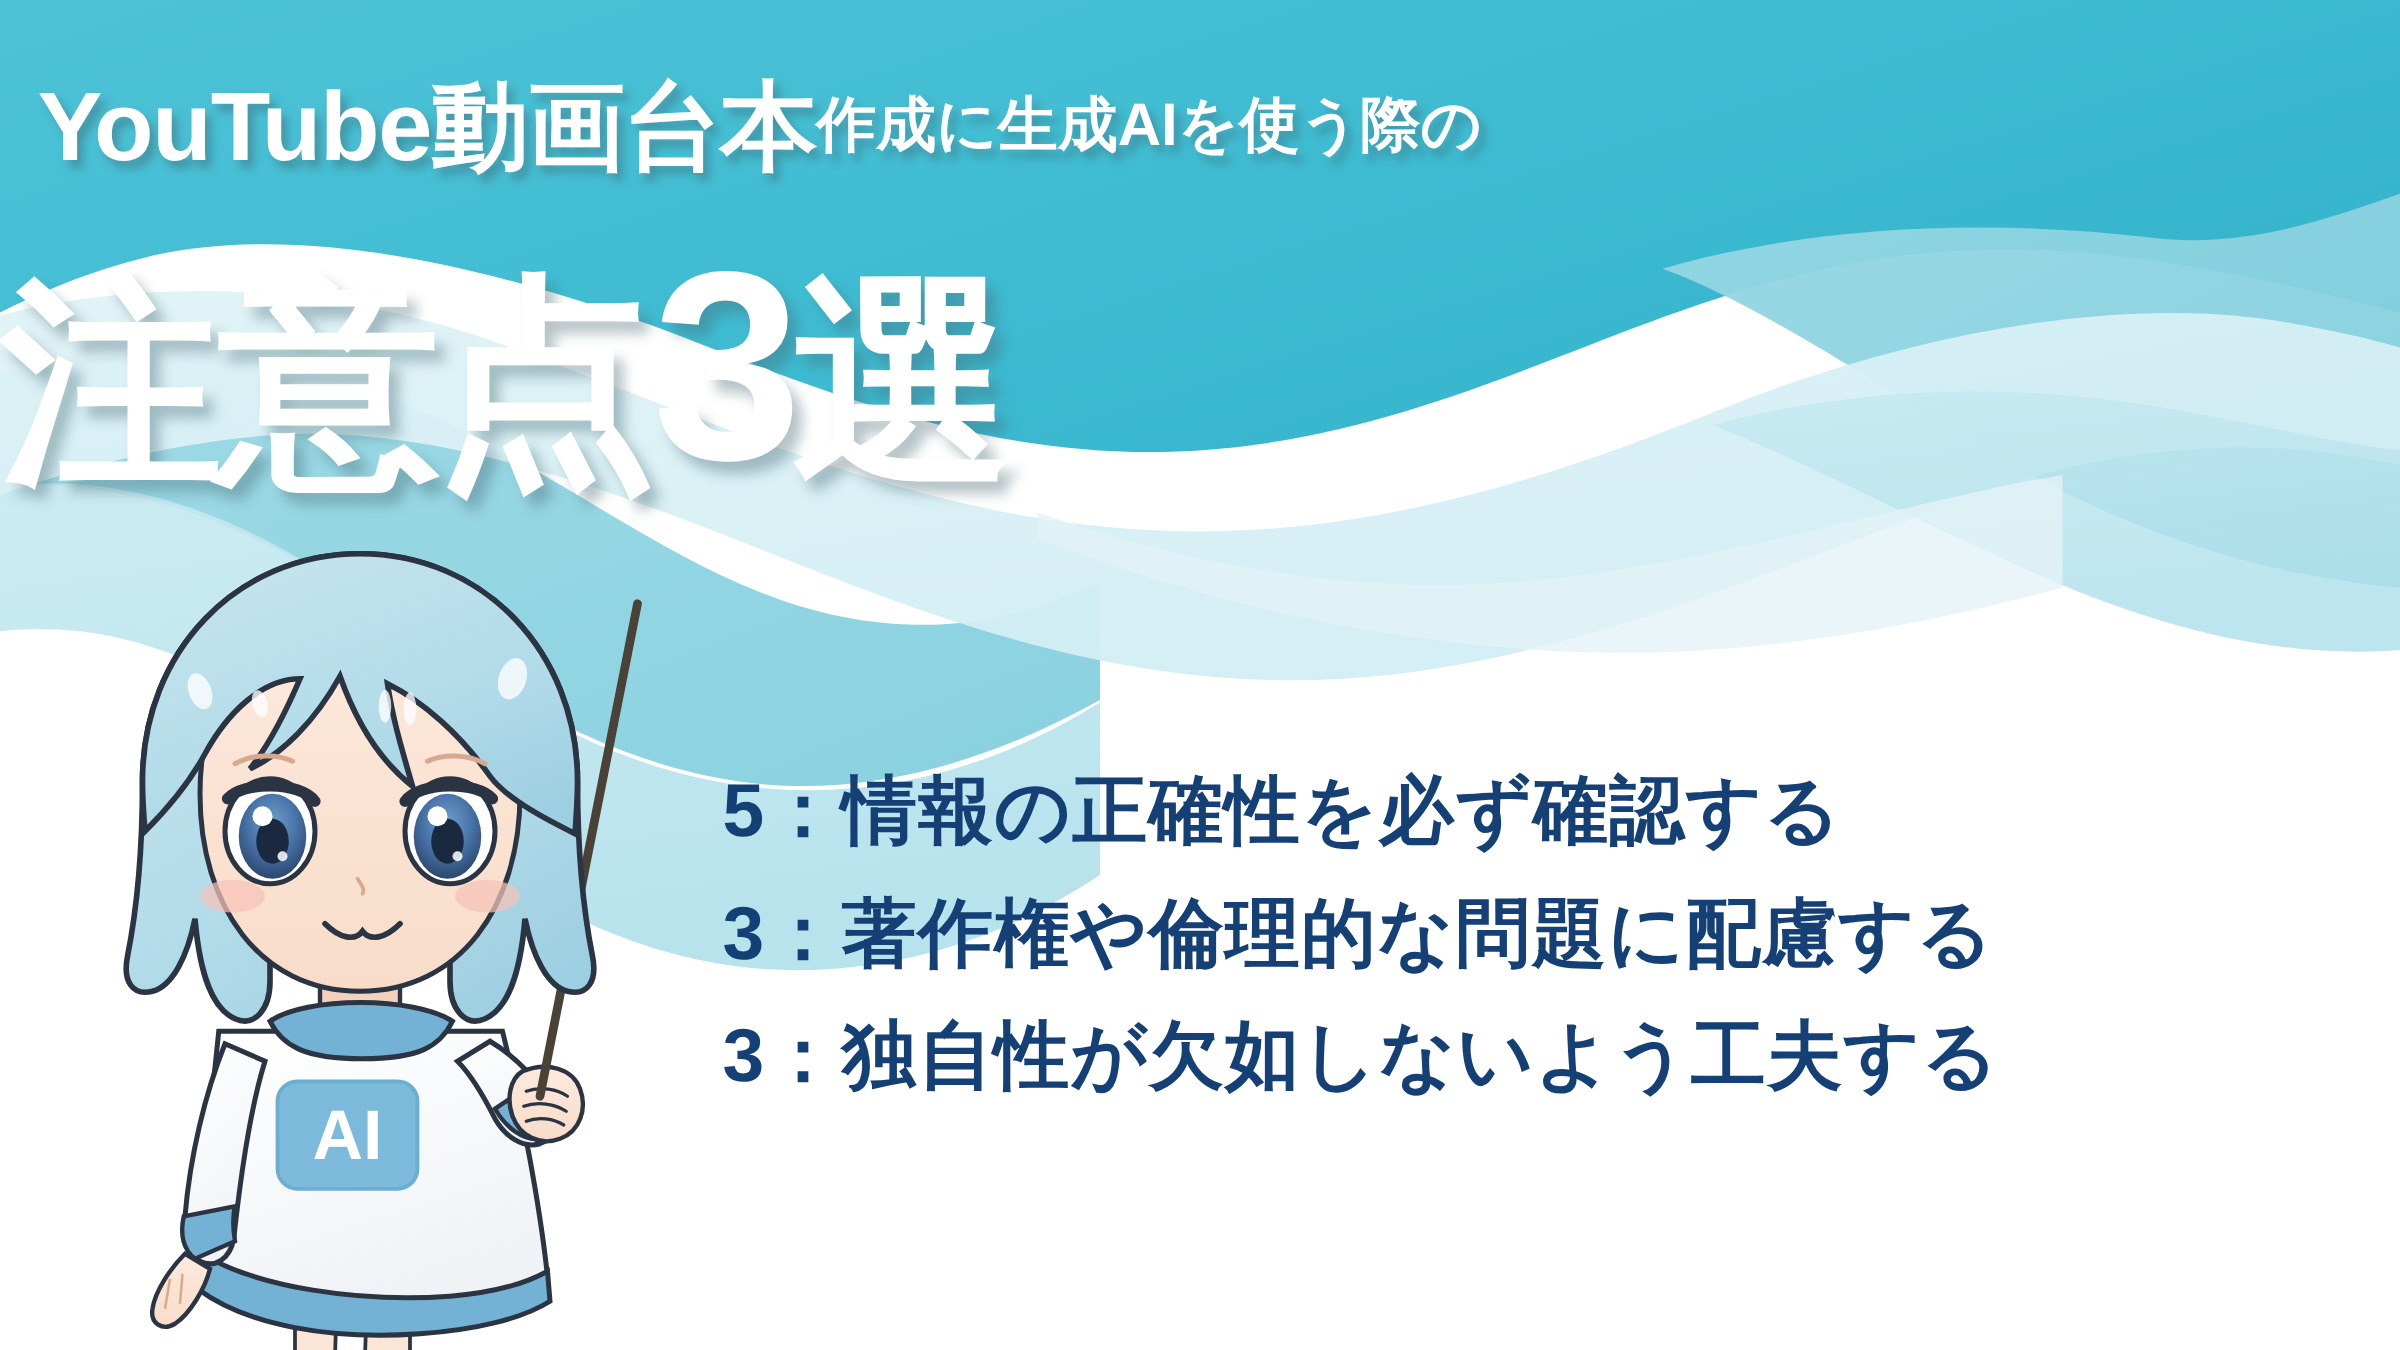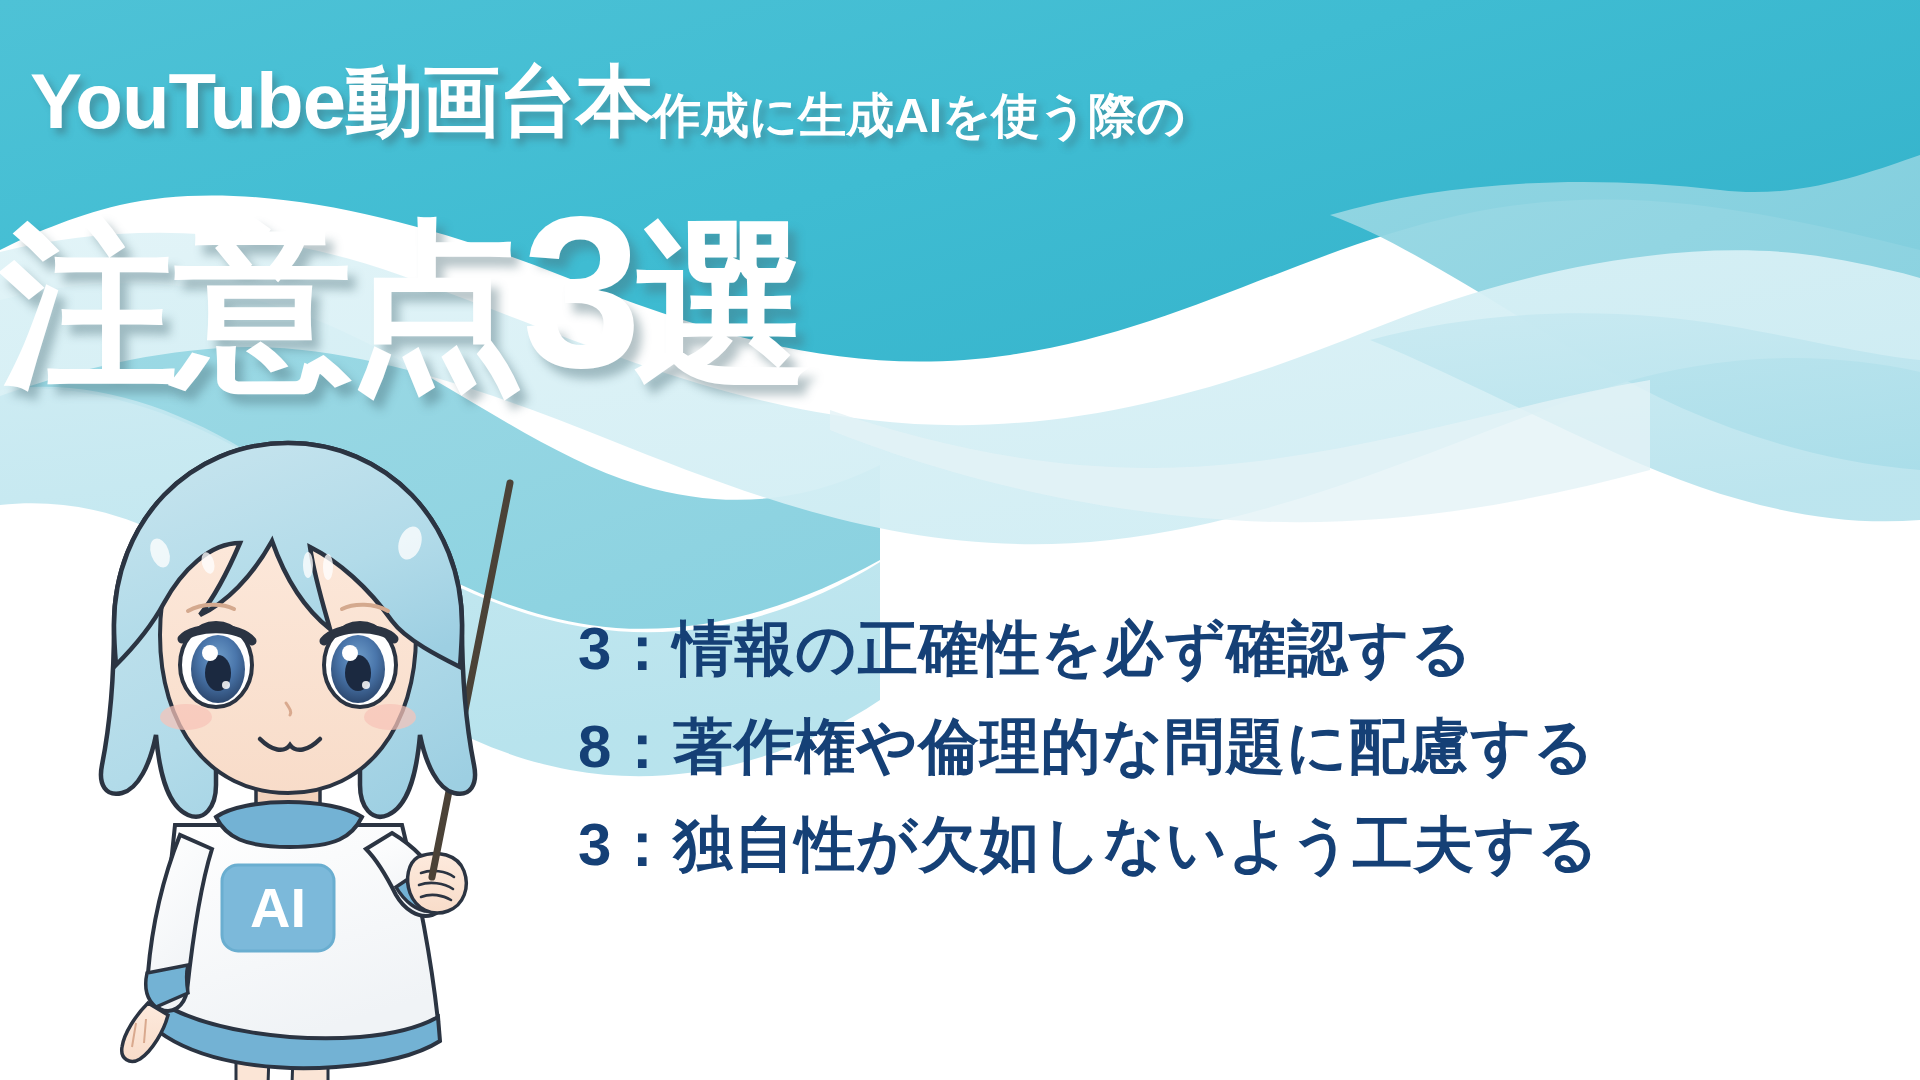--- a/index.html
+++ b/index.html
@@ -30,21 +30,21 @@
     position:absolute;
     left:30px; top:62px;
     white-space:nowrap;
     color:#ffffff;
     font-weight:bold;
     font-size:78px;
     line-height:1;
     letter-spacing:-1px;
     text-shadow:5px 6px 7px rgba(60,95,105,.42);
     display:flex;
-    align-items:flex-end;
+    align-items:center;
   }
   #title-primary { font-size:78px; }
   #title-secondary { font-size:48px; letter-spacing:0px; }
 
   #title-line-2 {
     position:absolute;
     left:0; top:185px;
     width:1800px;
     text-align:left;
     color:#ffffff;
@@ -164,22 +164,22 @@
       <span id="title-secondary">作成に生成AIを使う際の</span>
   </div>
 
   <div id="title-line-2">
     <span>注意点</span><span id="title-number">3</span><span>選</span>
   </div>
 
 </div>
 
 <div id="points-list">
-  <div class="point-row">3：情報の正確性を必ず確認する</div>
-  <div class="point-row">8：著作権や倫理的な問題に配慮する</div>
+  <div class="point-row">5：情報の正確性を必ず確認する</div>
+  <div class="point-row">3：著作権や倫理的な問題に配慮する</div>
   <div class="point-row">3：独自性が欠如しないよう工夫する</div>
 </div>
 
 <svg id="character" viewBox="0 0 540 660" xmlns="http://www.w3.org/2000/svg">
   <defs>
     <linearGradient id="hairGrad" x1="0.2" y1="0" x2="0.8" y2="1">
       <stop offset="0%" stop-color="#c6e4ee"></stop>
       <stop offset="60%" stop-color="#b2dbe9"></stop>
       <stop offset="100%" stop-color="#9dcfe2"></stop>
     </linearGradient>

